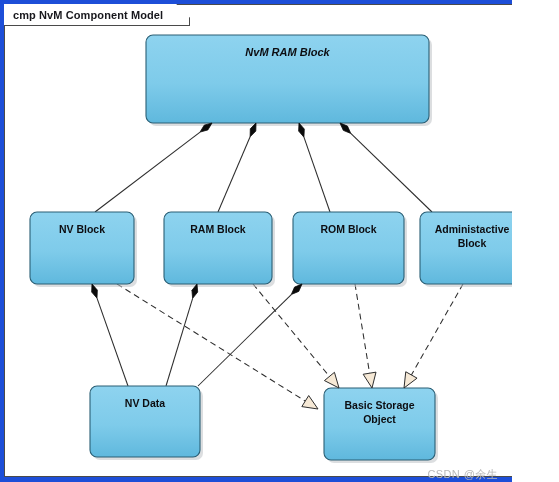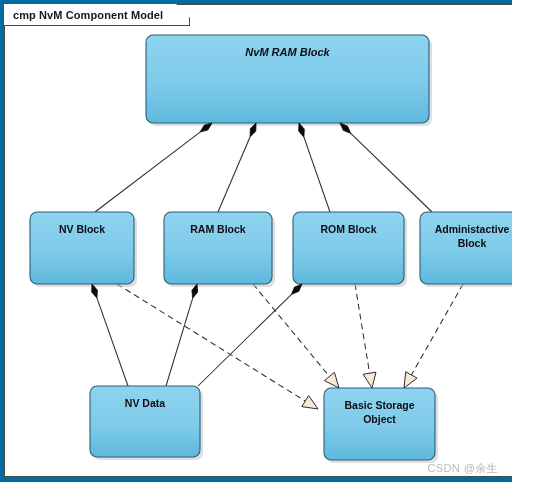--- a/index.html
+++ b/index.html
@@ -5,21 +5,21 @@
   html, body {
     margin: 0;
     padding: 0;
     background: #ffffff;
     font-family: "Liberation Sans", sans-serif;
   }
   #root {
     position: relative;
     width: 512px;
     height: 482px;
-    background: #0369a1;
+    background: #1d4ed8;
     overflow: hidden;
   }
   
   #frame {
     position: absolute;
     left: 4px;
     top: 4px;
     width: 550px;
     height: 473px;
     box-sizing: border-box;
@@ -90,21 +90,21 @@
     stroke-width: .8;
   }
   .tri {
     fill: #f6e9d6;
     stroke: #2d2d2d;
     stroke-width: 1;
   }
   #watermark {
     position: absolute;
     right: 14px;
-    bottom: 6px;
+    bottom: 0;
     font-size: 11px;
     color: #b9b9b9;
     letter-spacing: .4px;
     white-space: nowrap;
     user-select: none;
   }
 </style>
 </head>
 <body>
 

